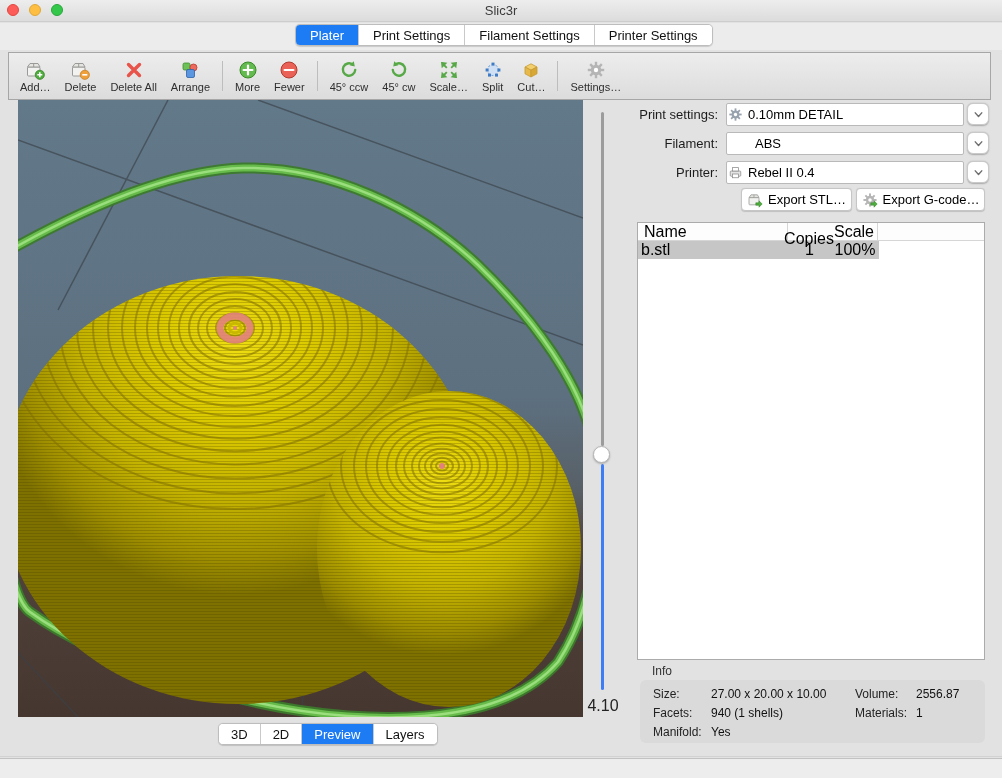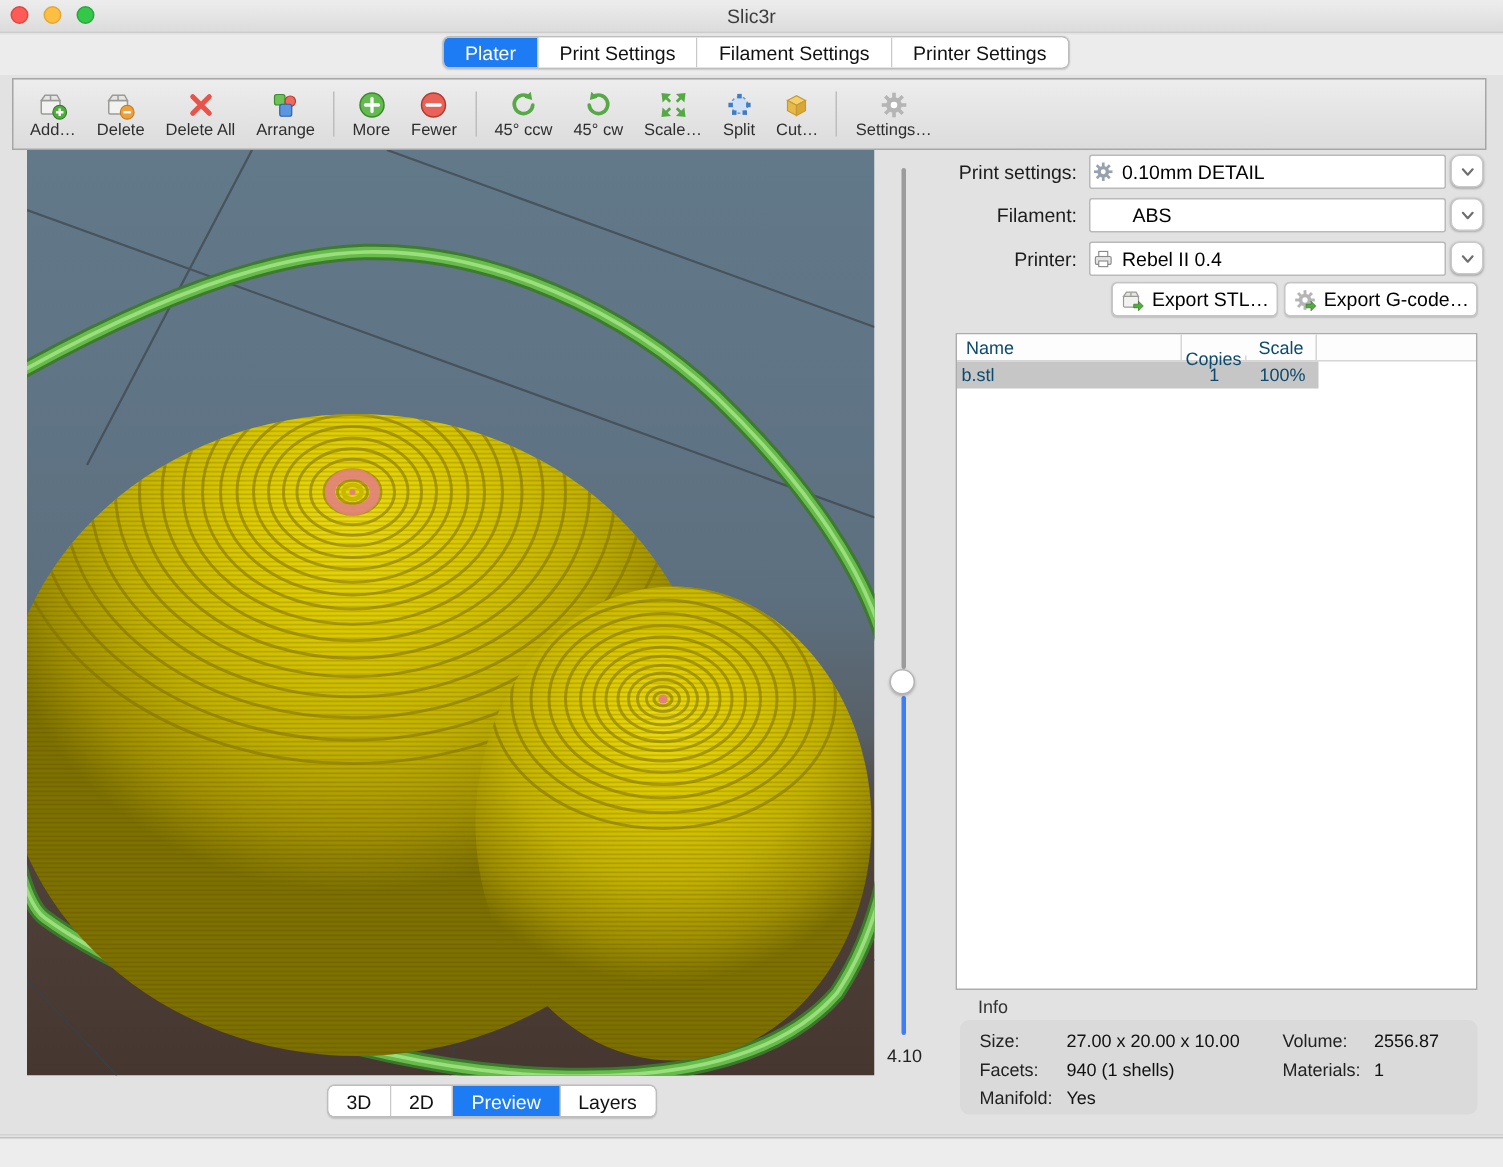--- a/index.html
+++ b/index.html
@@ -49,21 +49,21 @@
     padding:0 12px; font-size:13px; color:#111; background:#fff; border-right:1px solid #c9c9c9; }
   .vtabs .tab:last-child { border-right:none; }
   .vtabs .tab.sel { background:#1d7cf4; color:#fff; }
 
   
   .slider-track-top    { position:absolute; left:601px; top:112px; width:3px; height:334px; background:#9c9c9c; border-radius:2px; }
   .slider-track-bottom { position:absolute; left:601px; top:464px; width:3px; height:226px; background:#3d7ef7; border-radius:2px; }
   .slider-thumb { position:absolute; left:593px; top:446px; width:17px; height:17px;
     background:#fff; border:1px solid #b5b5b5; border-radius:50%; box-shadow:0 1px 2px rgba(0,0,0,.25); }
   .slider-value { position:absolute; left:585px; top:697px; width:36px; text-align:center;
-    font-size:12px; color:#222; }
+    font-size:16px; color:#222; }
 
   
   .combo-label { position:absolute; width:118px; text-align:right; left:600px;
     font-size:13px; color:#1c1c1c; }
   .combo-field { position:absolute; left:726px; width:238px; height:23px; background:#fff;
     border:1px solid #b9b9b9; border-radius:2px; display:flex; align-items:center;
     padding-left:1px; gap:5px; font-size:13px; color:#000; }
   .combo-field.noicon { padding-left:28px; }
   .chev-btn { position:absolute; left:967px; width:22px; height:22px; background:#fff;
     border:1px solid #c9c9c9; border-radius:6px; box-shadow:0 0.5px 1.5px rgba(0,0,0,.25);
@@ -73,21 +73,21 @@
 
   .export-btn { position:absolute; top:188px; height:23px; background:#fff;
     border:1px solid #c6c6c6; border-radius:4px; display:flex; align-items:center;
     justify-content:center; gap:5px; font-size:13px; color:#000;
     box-shadow:0 0.5px 1px rgba(0,0,0,.15); }
   .export-stl   { left:741px; width:111px; }
   .export-gcode { left:856px; width:129px; }
 
   
   .otable { position:absolute; left:637px; top:222px; width:348px; height:438px;
-    background:#fff; border:1px solid #ababab; font-size:12px; color:#0c4a6e; }
+    background:#fff; border:1px solid #ababab; font-size:16px; color:#000000; }
   .othead { display:flex; height:18px; border-bottom:1px solid #d6d6d6; background:#fdfdfd; }
   .othead .hc { display:flex; align-items:center; border-right:1px solid #d6d6d6; }
   .hc.c-name  { width:150px; padding-left:6px; }
   .hc.c-cop   { width:43px;  justify-content:center;margin-top:14px; }
   .hc.c-scale { width:47px;  justify-content:center; }
   .hc.c-rest  { flex:1; border-right:none; }
   .otrow { display:flex; height:18px; width:241px; background:#c6c6c6; align-items:center; }
   .otrow .rc { display:flex; align-items:center; height:100%; }
   .rc.c-name  { width:150px; padding-left:3px; }
   .rc.c-cop   { width:43px; justify-content:center; }

